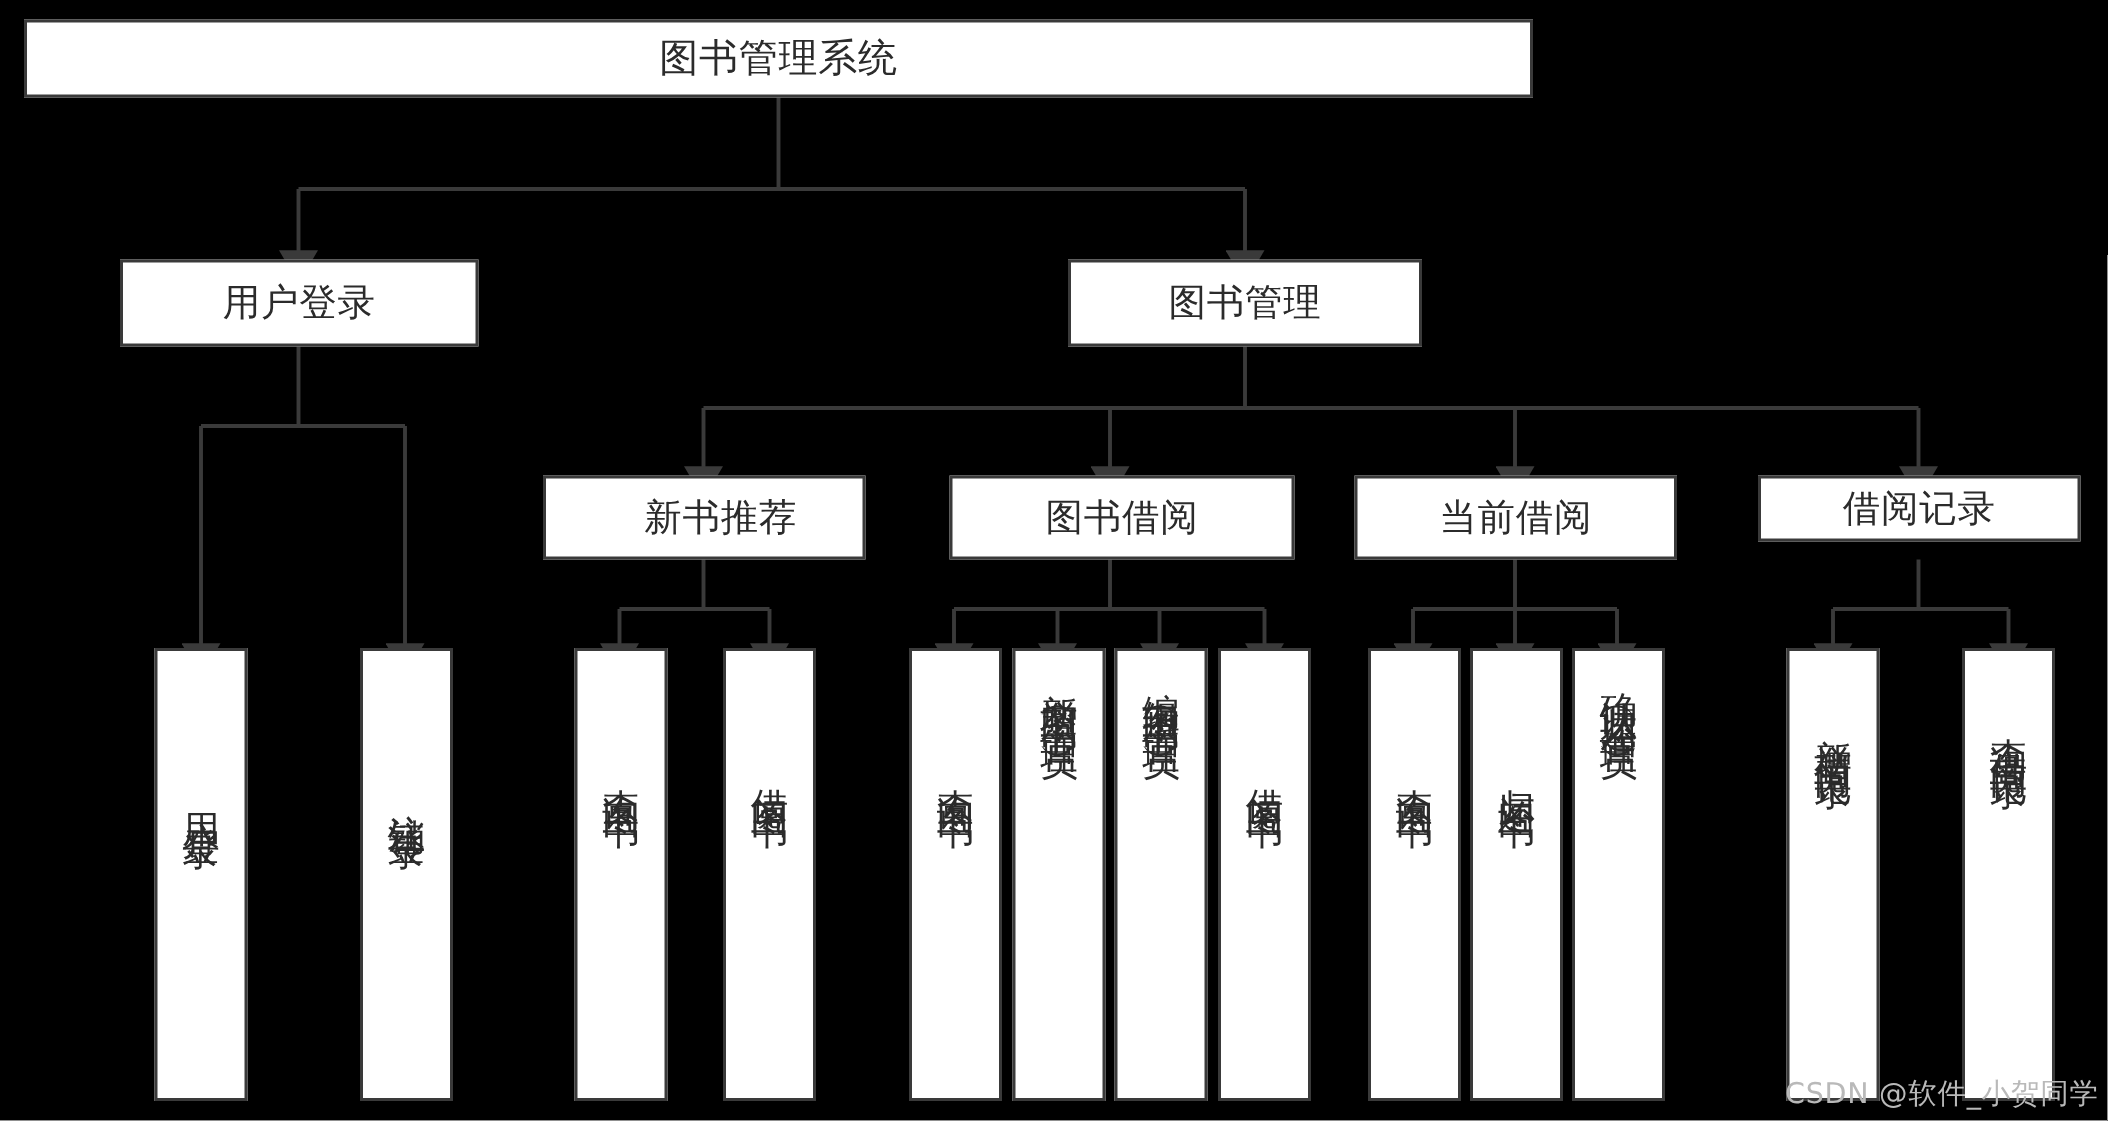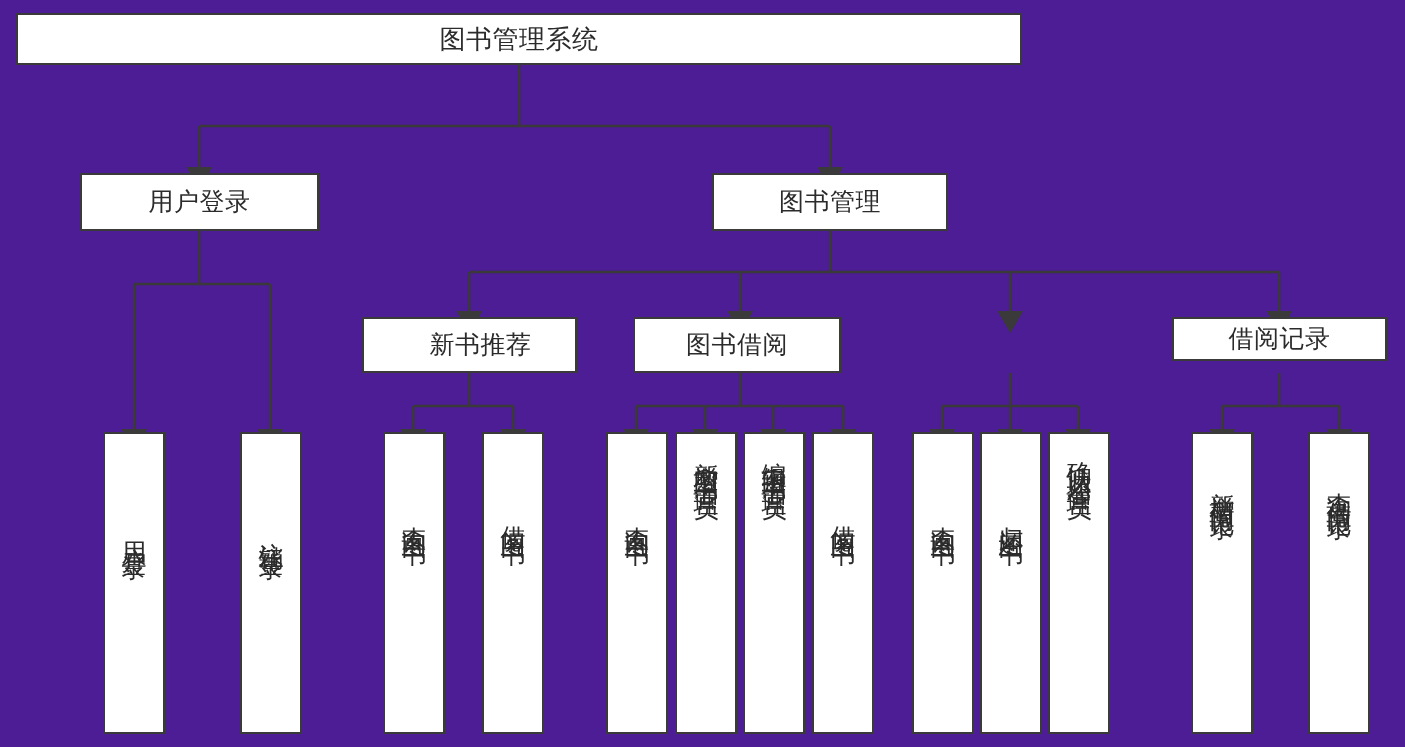--- a/index.html
+++ b/index.html
@@ -8,21 +8,21 @@
     padding: 0;
     background: #ffffff;
   }
   body {
     font-family: "DejaVu Sans", "Liberation Sans", sans-serif;
   }
   #canvas {
     position: relative;
     width: 1405px;
     height: 747px;
-    background: #4c1d95;
+    background: #000000;
     overflow: hidden;
   }
   svg.edges {
     position: absolute;
     left: 0;
     top: 0;
     width: 1405px;
     height: 747px;
     pointer-events: none;
   }
@@ -136,22 +136,25 @@
   <div class="node horiz" style="left:80px; top:173px; width:239px; height:58px;">
     <span class="label">用户登录</span>
   </div>
   <div class="node horiz" style="left:712px; top:173px; width:236px; height:58px;">
     <span class="label">图书管理</span>
   </div>
 
   <div class="node horiz" style="left:362px; top:317px; width:215px; height:56px;padding-left:22px;">
     <span class="label">新书推荐</span>
   </div>
-  <div class="node horiz" style="left:633px; top:317px; width:208px; height:56px;">
+  <div class="node horiz" style="left:633px; top:317px; width:230px; height:56px;">
     <span class="label">图书借阅</span>
+  </div>
+  <div class="node horiz" style="left:903px; top:317px; width:215px; height:56px;">
+    <span class="label">当前借阅</span>
   </div>
   <div class="node horiz" style="left:1172px; top:317px; width:215px; height:44px;">
     <span class="label">借阅记录</span>
   </div>
 
   <div class="node vert" style="left:103px; top:432px; width:62px; height:302px; padding-top:88px;">
     <span class="label">用户登录</span>
   </div>
   <div class="node vert" style="left:240px; top:432px; width:62px; height:302px; padding-top:88px;">
     <span class="label">注销登录</span>
@@ -187,14 +190,15 @@
     <span class="label">确认归还（管理员）</span>
   </div>
 
   <div class="node vert" style="left:1191px; top:432px; width:62px; height:302px; padding-top:38px;">
     <span class="label">新增借阅记录</span>
   </div>
   <div class="node vert" style="left:1308px; top:432px; width:62px; height:302px; padding-top:38px;">
     <span class="label">查询借阅记录</span>
   </div>
 
+  <div class="watermark" style="left:1190px; top:716px;">CSDN @软件_小贺同学</div>
 
 </div>
 
 </body></html>

